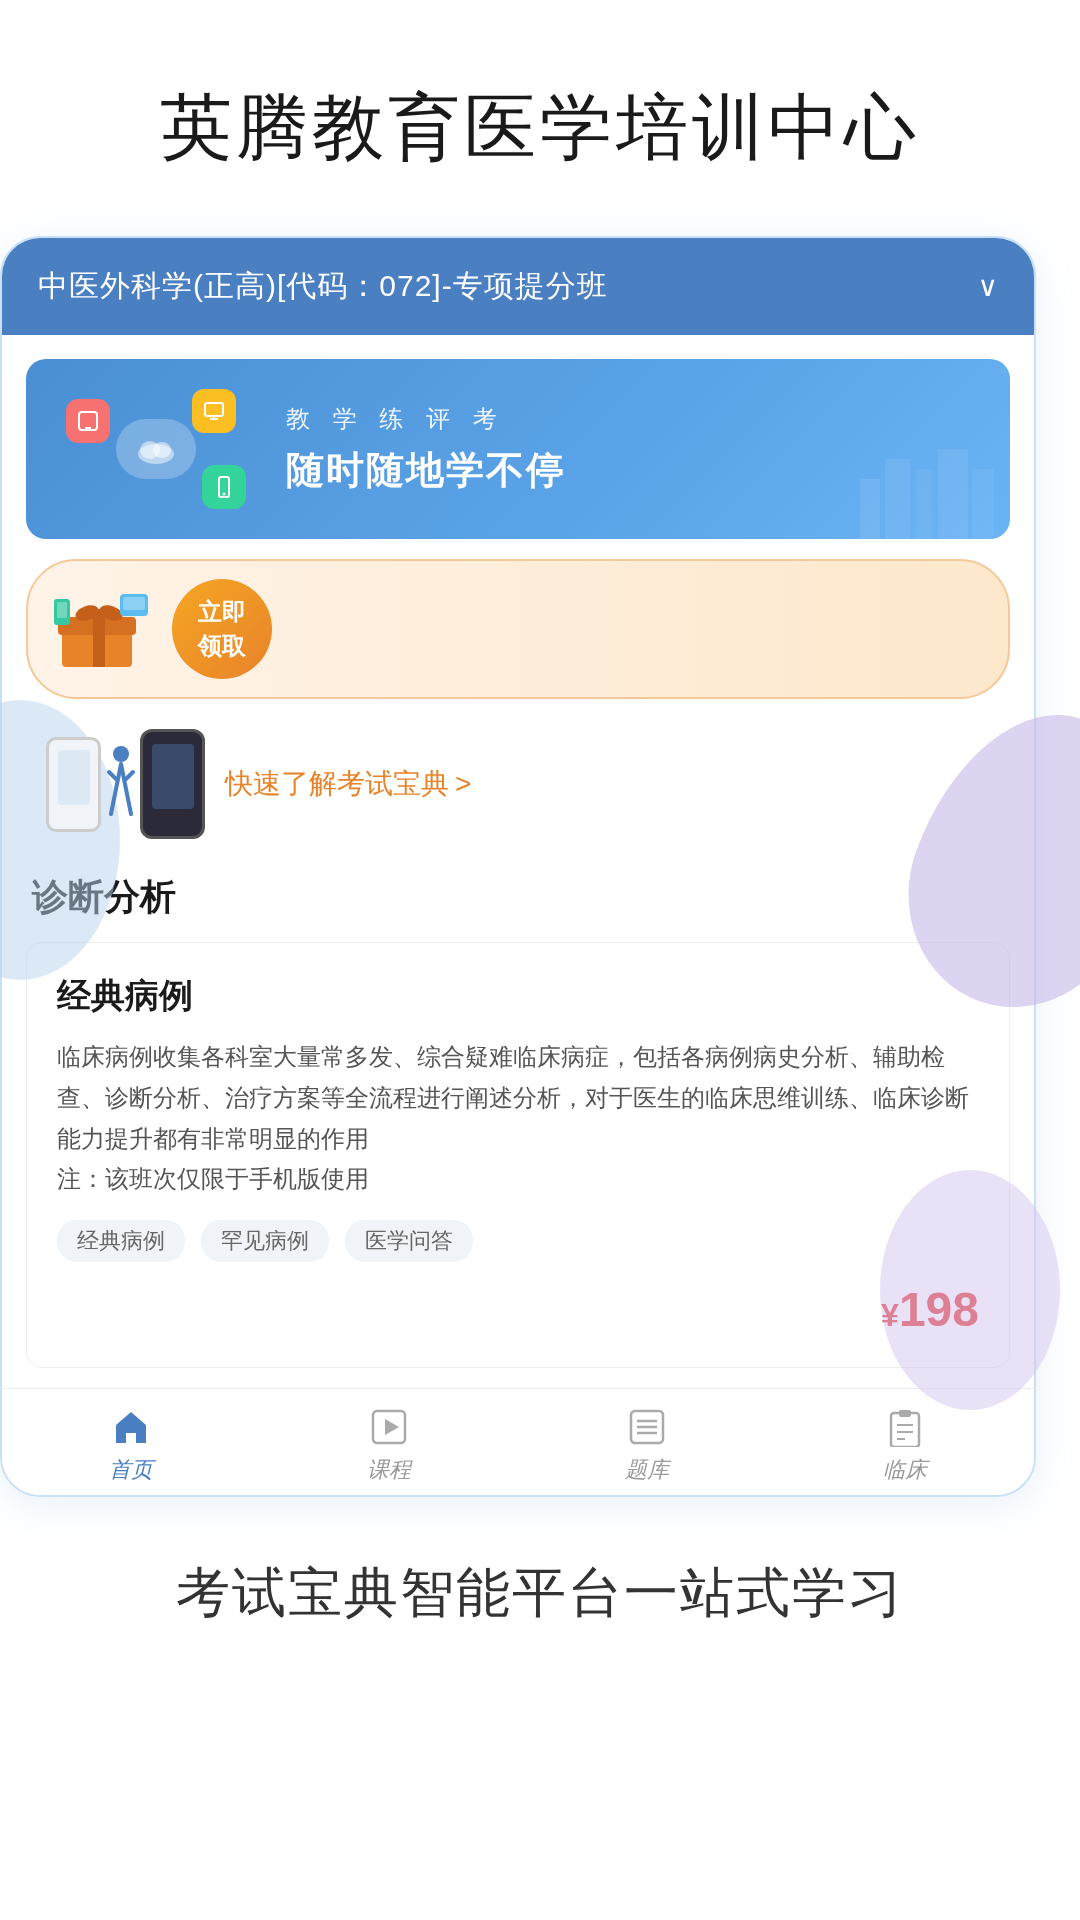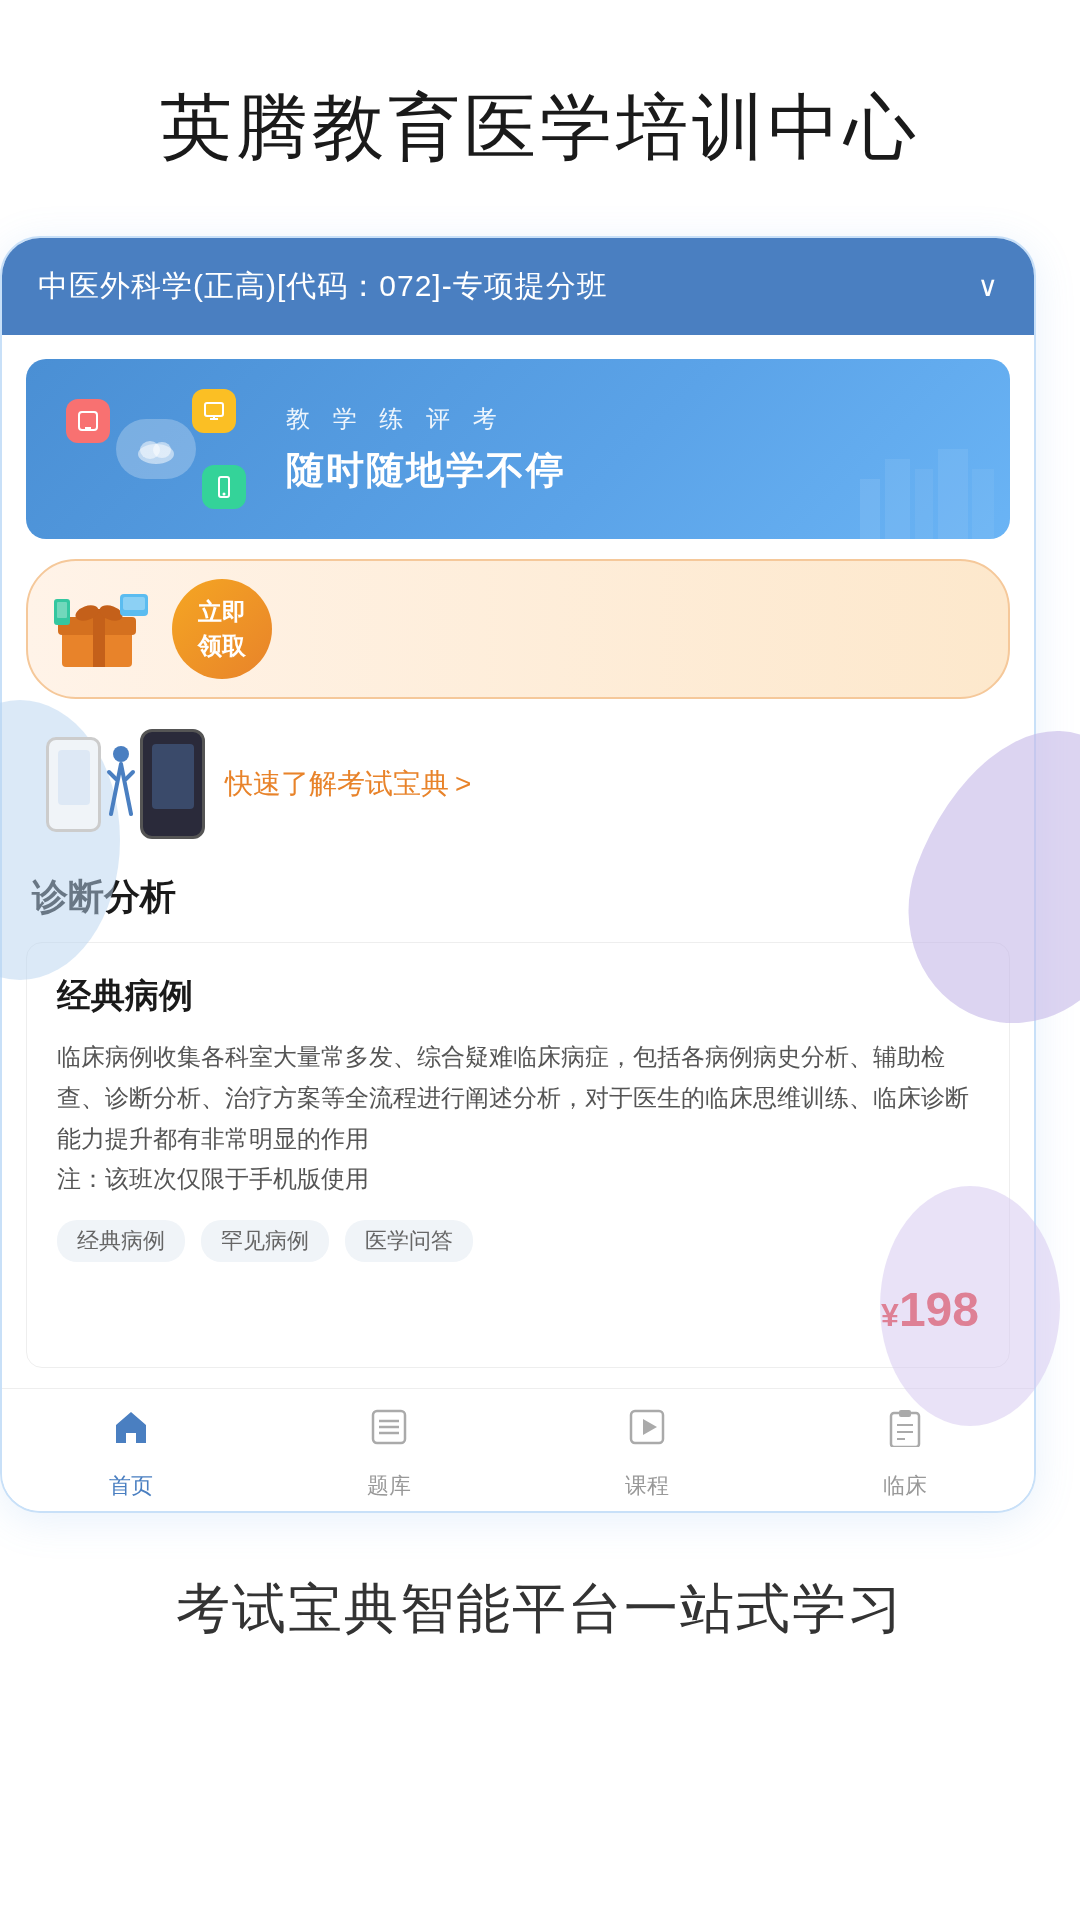--- a/index.html
+++ b/index.html
@@ -246,22 +246,23 @@
       display: flex;
       background: #fff;
       border-top: 1px solid #eee;
       padding: 16px 0 10px;
     }
     .nav-item {
       flex: 1;
       display: flex;
       flex-direction: column;
       align-items: center;
-      gap: 22px;
+      gap: 6px;
       cursor: pointer;
+      font-style: italic;
     }
     .nav-icon {
       width: 48px; height: 44px;
       display: flex; align-items: center; justify-content: center;
     }
     .nav-icon svg {
       width: 40px; height: 40px;
     }
     .nav-label {
       font-size: 22px;
@@ -448,36 +449,36 @@
             <path d="M5 18 L20 5 L35 18 L35 36 H25 V26 H15 V36 H5 Z" fill="#4a7fc1"></path>
           </svg>
         </div>
         <span class="nav-label">首页</span>
       </div>
 
       <div class="nav-item">
         <div class="nav-icon">
           <svg viewBox="0 0 40 40" fill="none">
             <rect x="4" y="4" width="32" height="32" rx="4" stroke="#aaa" stroke-width="2.5"></rect>
+            <polygon points="16,12 30,20 16,28" fill="#aaa"></polygon>
+          </svg>
+        </div>
+        <span class="nav-label">课程</span>
+      </div>
+
+      <div class="nav-item">
+        <div class="nav-icon">
+          <svg viewBox="0 0 40 40" fill="none">
+            <rect x="4" y="4" width="32" height="32" rx="4" stroke="#aaa" stroke-width="2.5"></rect>
             <line x1="10" y1="14" x2="30" y2="14" stroke="#aaa" stroke-width="2.5"></line>
             <line x1="10" y1="20" x2="30" y2="20" stroke="#aaa" stroke-width="2.5"></line>
             <line x1="10" y1="26" x2="30" y2="26" stroke="#aaa" stroke-width="2.5"></line>
           </svg>
         </div>
         <span class="nav-label">题库</span>
-      </div>
-
-      <div class="nav-item">
-        <div class="nav-icon">
-          <svg viewBox="0 0 40 40" fill="none">
-            <rect x="4" y="4" width="32" height="32" rx="4" stroke="#aaa" stroke-width="2.5"></rect>
-            <polygon points="16,12 30,20 16,28" fill="#aaa"></polygon>
-          </svg>
-        </div>
-        <span class="nav-label">课程</span>
       </div>
 
       <div class="nav-item">
         <div class="nav-icon">
           <svg viewBox="0 0 40 40" fill="none">
             <rect x="6" y="6" width="28" height="34" rx="3" stroke="#aaa" stroke-width="2.5"></rect>
             <rect x="14" y="3" width="12" height="7" rx="2" fill="#aaa"></rect>
             <line x1="12" y1="18" x2="28" y2="18" stroke="#aaa" stroke-width="2"></line>
             <line x1="12" y1="25" x2="28" y2="25" stroke="#aaa" stroke-width="2"></line>
             <line x1="12" y1="32" x2="20" y2="32" stroke="#aaa" stroke-width="2"></line>

